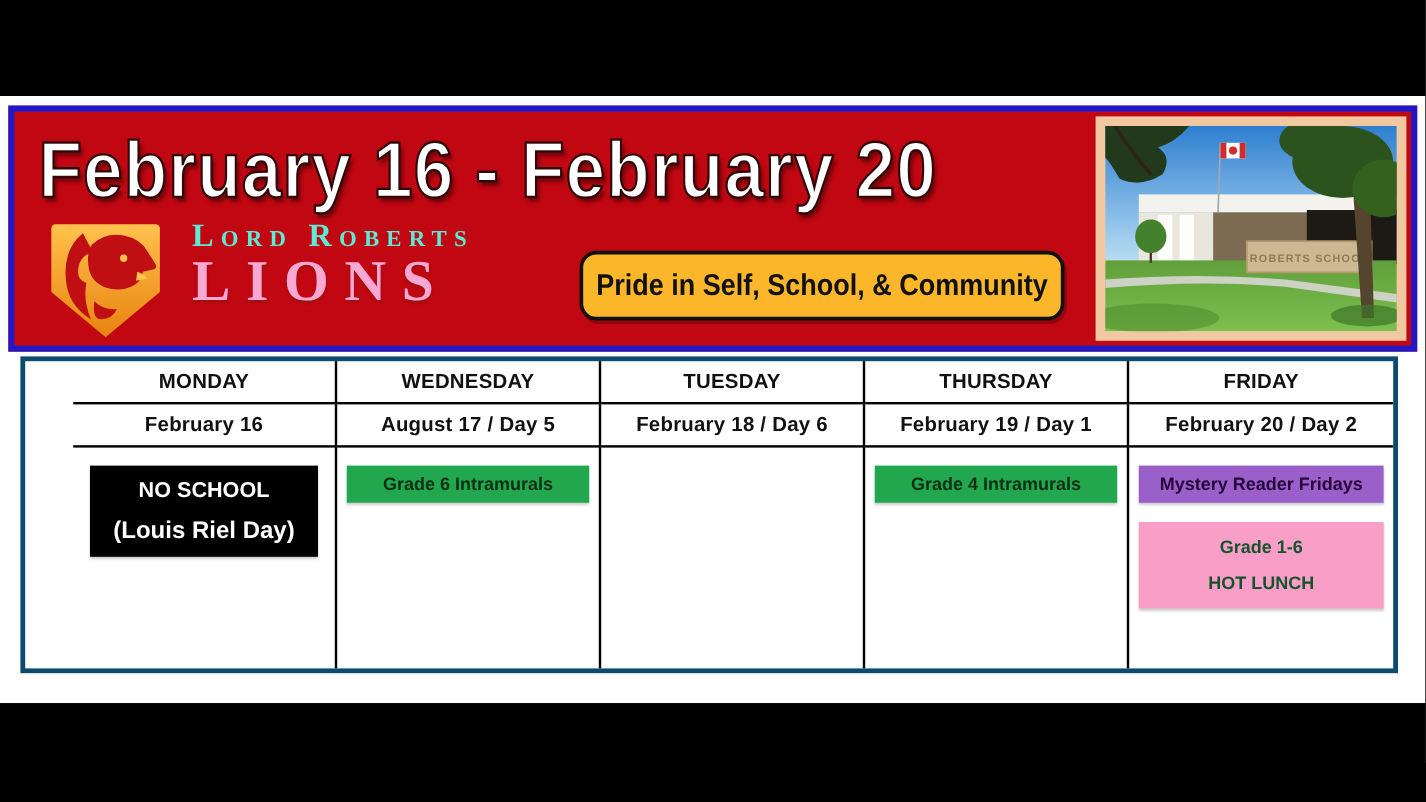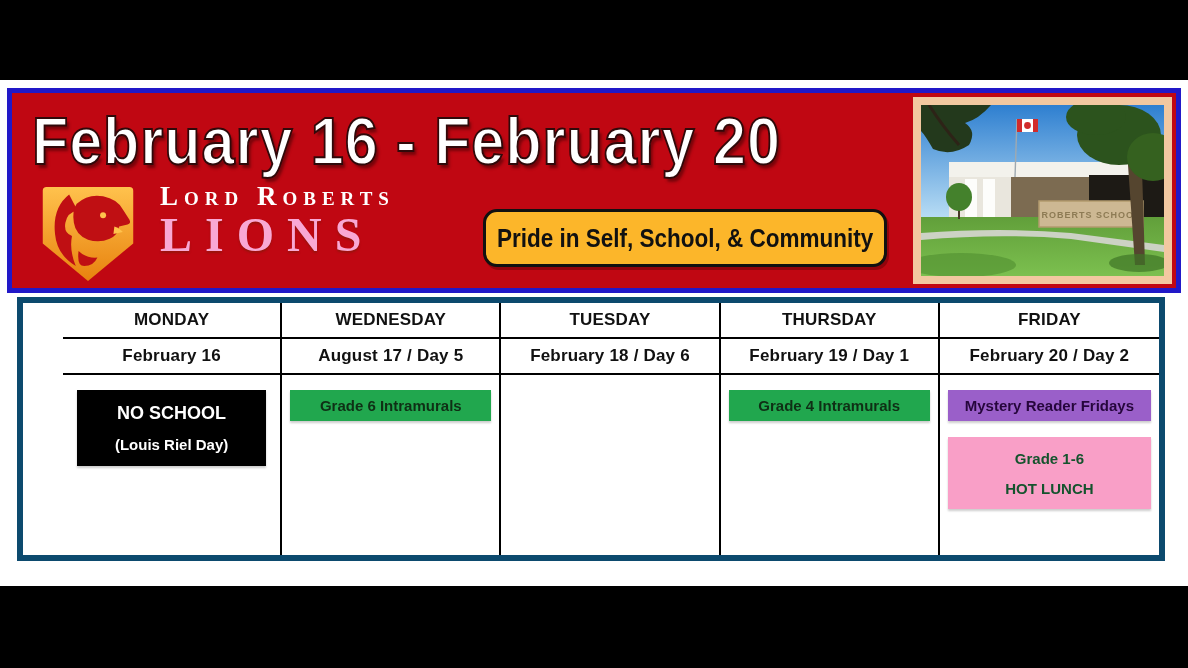--- a/index.html
+++ b/index.html
@@ -20,21 +20,21 @@
     color:#fff;font-size:66px;font-weight:bold;white-space:nowrap;
     transform:scaleX(0.9);transform-origin:left center;
     -webkit-text-stroke:2px #30090a;
     text-shadow:3px 4px 3px rgba(30,0,0,0.45);
     letter-spacing:1px;
   }
   .logo-shield{position:absolute;left:26px;top:92px;width:100px;height:98px;}
   .logo-text{position:absolute;left:148px;top:90px;width:310px;}
   .logo-line1{
     font-family:"Liberation Serif",serif;font-variant:small-caps;font-weight:bold;
-    color:#ffffff;font-size:27px;letter-spacing:6px;line-height:1;white-space:nowrap;
+    color:#5eead4;font-size:27px;letter-spacing:6px;line-height:1;white-space:nowrap;
   }
   .logo-line2{
     font-family:"Liberation Serif",serif;font-weight:bold;
     color:#f9a8d4;font-size:48px;letter-spacing:13px;line-height:0.95;margin-top:2px;
     text-shadow:0 2px 2px rgba(90,40,0,0.4);white-space:nowrap;
   }
   .motto{
     position:absolute;left:471px;top:116px;width:404px;height:58px;box-sizing:border-box;
     background:#fcb62a;border:3px solid #111;border-radius:14px;
     display:flex;align-items:center;justify-content:center;
@@ -46,40 +46,40 @@
   }
   .photo-frame{
     position:absolute;left:901px;top:4px;width:259px;height:187px;box-sizing:border-box;
     background:#f2c8a0;padding:8px;
   }
   .photo-frame svg{display:block;width:243px;height:171px;}
 
   
   .cal{
     position:absolute;left:17px;top:297px;width:1148px;height:264px;box-sizing:border-box;
-    border:6px solid #0c4a6e;background:#fff;
+    border:4px solid #0c4a6e;background:#fff;
     display:grid;grid-template-columns:repeat(5,1fr);grid-template-rows:36px 36px 1fr;padding-left:40px;
   }
   .cal .cell{box-sizing:border-box;border-right:2px solid #000;border-bottom:2px solid #000;}
   .cal .cell:nth-child(5n){border-right:none;}
   .cal .cell.body{border-bottom:none;}
   .day-head,.date-cell{
     display:flex;align-items:center;justify-content:center;
     font-weight:bold;color:#111;font-size:17px;letter-spacing:0.2px;
   }
   .body{padding-top:15px;}
 
   
   .ev{box-shadow:0 2px 2px rgba(0,0,0,0.2);}
   .ev-noschool{
     margin:0 14px;height:76px;background:#000;color:#fff;
     display:flex;flex-direction:column;align-items:center;justify-content:center;gap:12px;
   }
   .ev-noschool .t1{font-size:18px;font-weight:bold;}
-  .ev-noschool .t2{font-size:15px;font-weight:bold;}
+  .ev-noschool .t2{font-size:20px;font-weight:bold;}
   .ev-bar{
     margin:0 8px;height:31px;display:flex;align-items:center;justify-content:center;
     font-size:15px;font-weight:bold;
   }
   .ev-green{background:#21a74e;color:#0f2f15;}
   .ev-purple{background:#9a5fc9;color:#26063c;}
   .ev-pink{
     margin:16px 8px 0;height:72px;background:#f99fc7;color:#14532d;
     display:flex;flex-direction:column;align-items:center;justify-content:center;gap:13px;
     font-size:15px;font-weight:bold;

